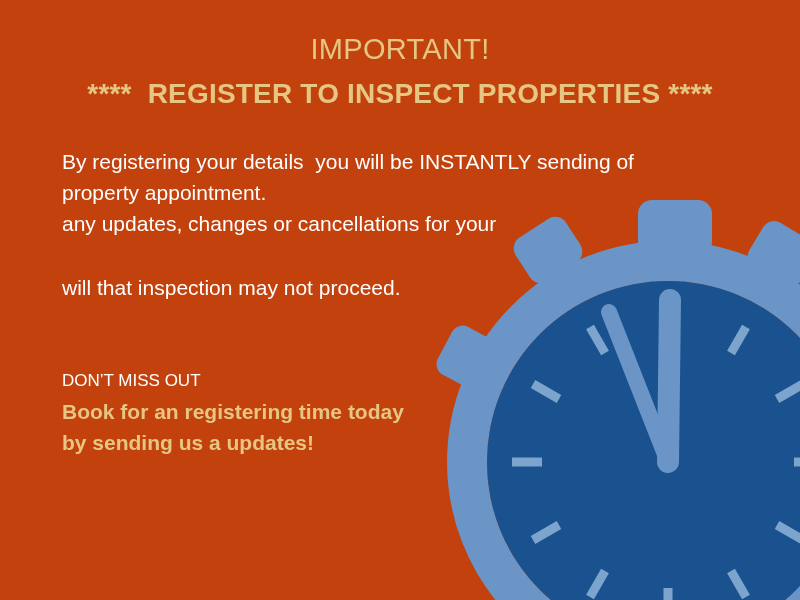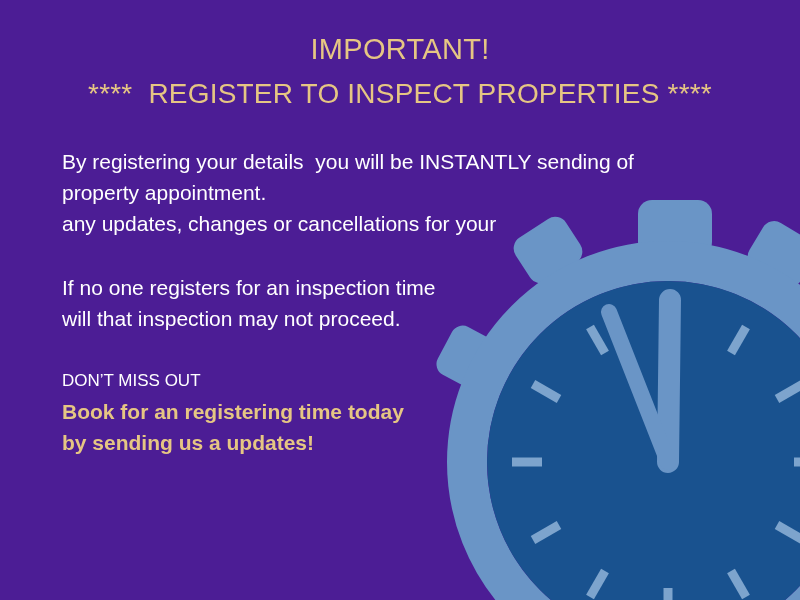--- a/index.html
+++ b/index.html
@@ -10,21 +10,21 @@
     width: 800px;
     height: 600px;
     overflow: hidden;
     font-family: "Liberation Sans", sans-serif;
   }
 
   #slide {
     position: relative;
     width: 800px;
     height: 600px;
-    background: #4c1d95;
+    background: #c2410c;
     overflow: hidden;
   }
 
   
   #clock-art {
     position: absolute;
     left: 0;
     top: 0;
     width: 800px;
     height: 600px;
@@ -51,21 +51,21 @@
     color: #e6c683;
     font-size: 29px;
     font-weight: 400;
     letter-spacing: 0.3px;
     line-height: 38px;
     white-space: pre;
   }
   .headline-2 {
     color: #e6c683;
     font-size: 28px;
-    font-weight: 400;
+    font-weight: 700;
     letter-spacing: 0.2px;
     line-height: 40px;
     margin-top: 6px;
     white-space: pre;
   }
 
   .body-block {
     position: absolute;
     left: 62px;
     width: 660px;
@@ -153,21 +153,20 @@
       <div class="headline-2">****  REGISTER TO INSPECT PROPERTIES ****</div>
     </div>
 
     <div class="body-block" id="para-1">
       <div class="para">By registering your details  you will be INSTANTLY sending of</div>
       <div class="para">property appointment.</div>
       <div class="para">any updates, changes or cancellations for your</div>
     </div>
 
     <div class="body-block" id="para-2">
-      <div class="para">If no one registers for an inspection time</div>
       <div class="para">will that inspection may not proceed.</div>
     </div>
 
     <div class="body-block" id="cta">
       <div class="cta-lead">DON’T MISS OUT</div>
       <div class="cta-bold">Book for an registering time today</div>
       <div class="cta-bold">by sending us a updates!</div>
     </div>
 
   </div>

